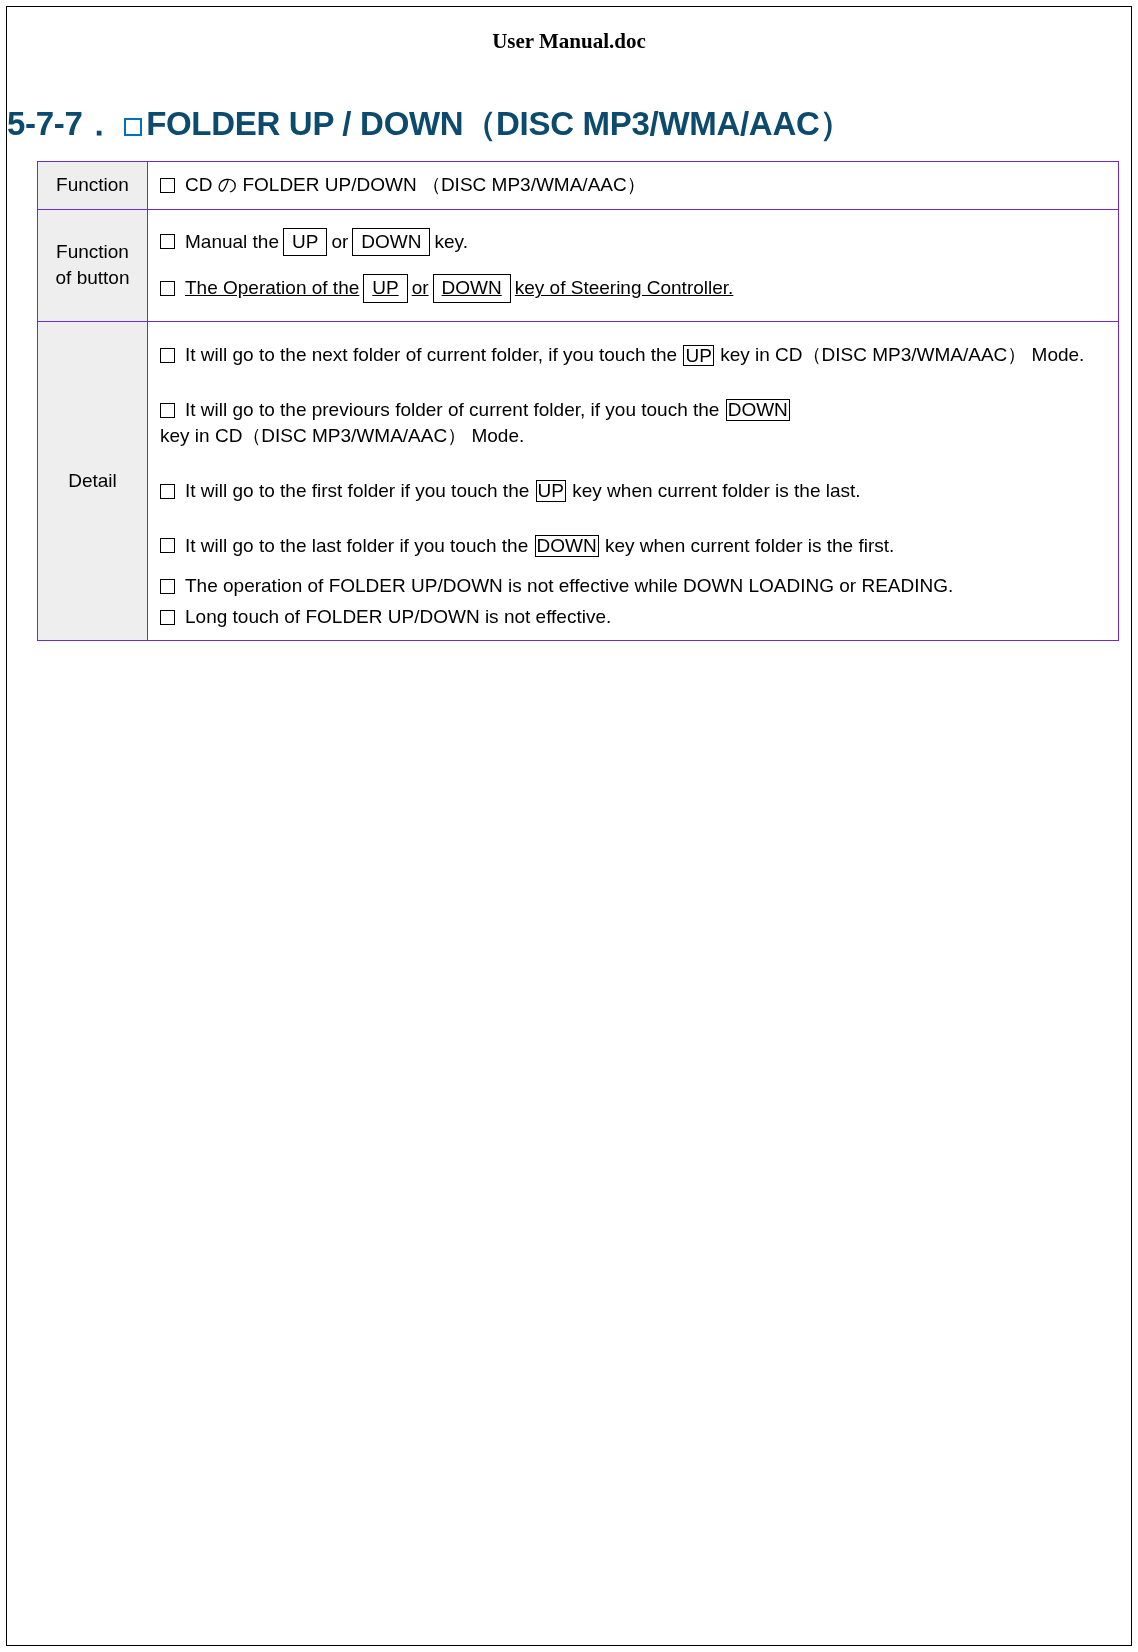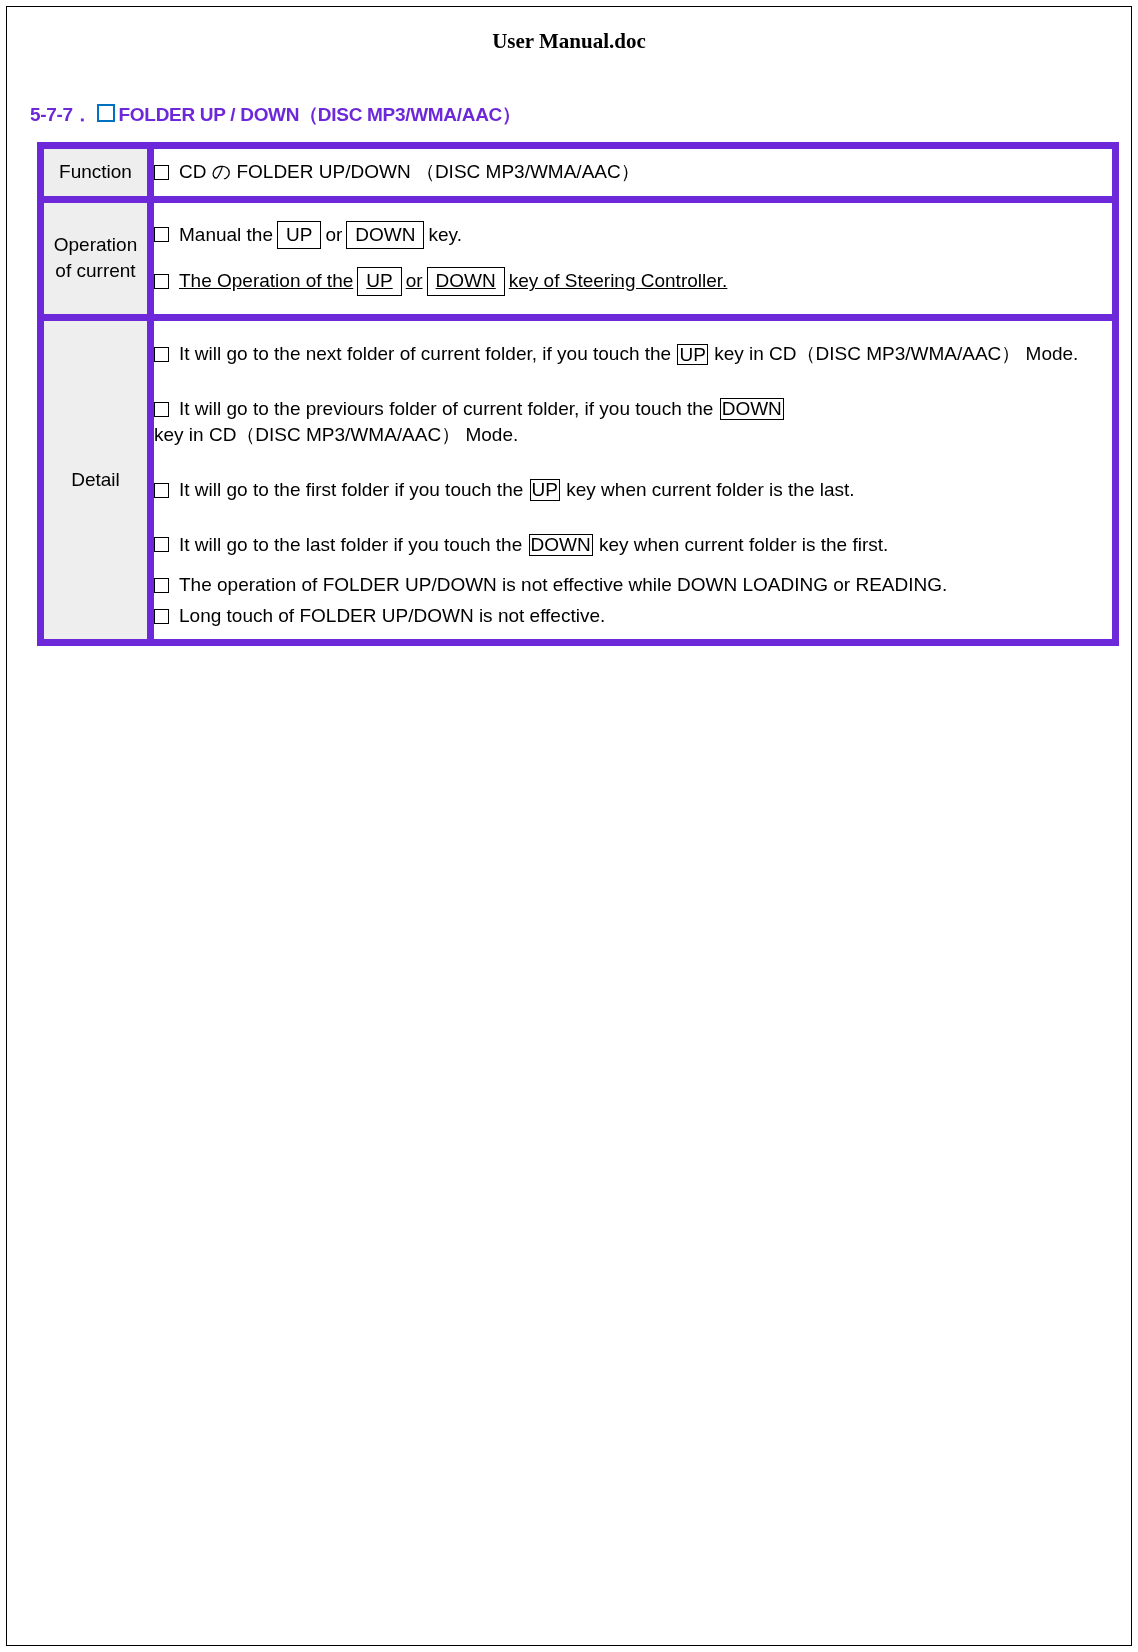--- a/index.html
+++ b/index.html
@@ -24,45 +24,45 @@
       padding: 22px 0 0 0;
     }
     .doc-title {
       text-align: center;
       font-weight: bold;
       font-size: 21px;
       font-family: "Times New Roman", serif;
       margin-bottom: 48px;
     }
     .section-heading {
-      font-size: 19px;
+      font-size: 33px;
       font-weight: bold;
-      color: #6d28d9;
-      margin-left: 23px;
+      color: #0c4a6e;
+      margin-left: 0;
       margin-bottom: 14px;
       letter-spacing: -0.3px;
     }
     .section-heading .hbox {
       display: inline-block;
       border: 2px solid #0070c0;
       width: 18px;
       height: 18px;
       vertical-align: -1px;
       margin-right: 4px;
     }
     .spec-table {
       margin-left: 30px;
       margin-right: 12px;
       border-collapse: collapse;
       width: 1082px;
     }
     .spec-table td {
-      border: 7px solid #6d28d9;
+      border: 1px solid #6d28d9;
       vertical-align: middle;
-      padding: 6px 0;
+      padding: 6px 12px;
     }
     .spec-table td.label {
       background: #eeeeee;
       text-align: center;
       font-size: 19px;
       width: 110px;
       line-height: 1.4;
     }
     .spec-table td.content {
       font-size: 19px;
@@ -142,21 +142,21 @@
         <tr>
       <td class="label">Function</td>
       <td class="content">
         <div class="item-line">
           <span class="chk"></span>
           <span>CD の FOLDER UP/DOWN （DISC MP3/WMA/AAC）</span>
         </div>
       </td>
     </tr>
     <tr class="row-op">
-      <td class="label">Operation of current</td>
+      <td class="label">Function of button</td>
       <td class="content">
         <div class="item-line">
           <span class="chk"></span>
           <span>Manual the</span>
           <span class="keybox-lg">UP</span>
           <span>or</span>
           <span class="keybox-lg">DOWN</span>
           <span>key.</span>
         </div>
         <div class="item-line">

